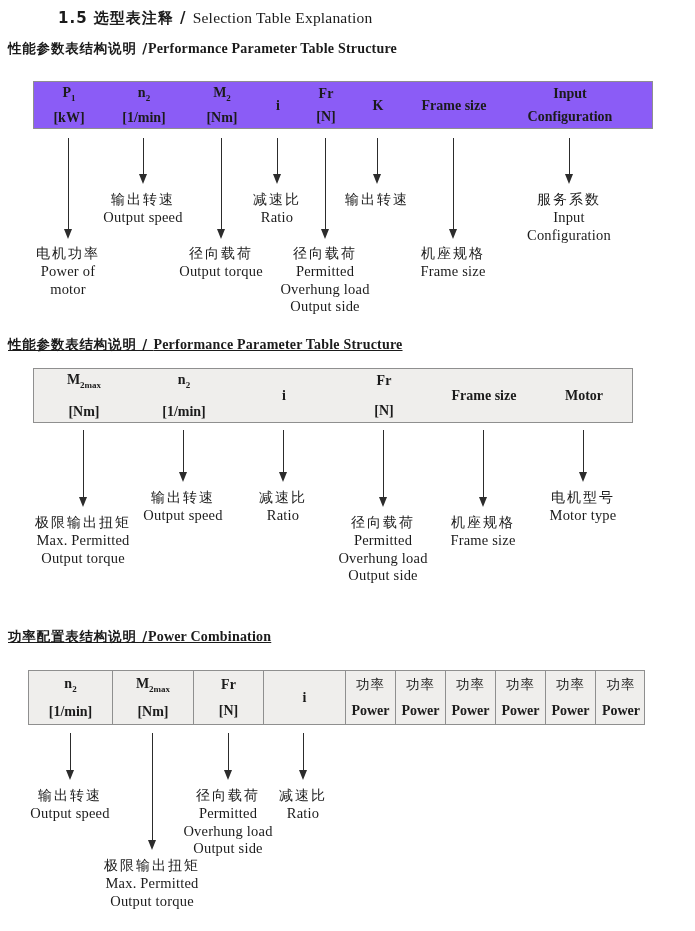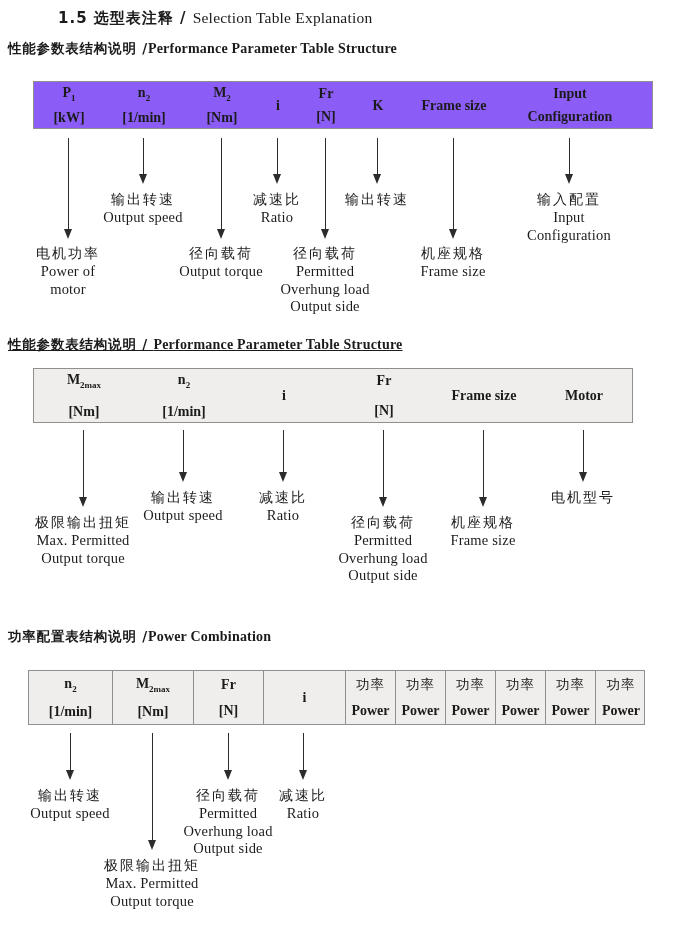--- a/index.html
+++ b/index.html
@@ -37,21 +37,21 @@
 </head>
 <body>
 
 <div class="canvas" id="canvas">
   <div class="page-title"><span class="tzh cjk">1.5 选型表注释 / </span><span class="ten">Selection Table Explanation</span></div>
 
   <h2 class="sec-h" id="sech-0" style="top: 40px;"><span class="hzh cjk">性能参数表结构说明 /</span><span class="hen">Performance Parameter Table Structure</span></h2>
 
   <h2 class="sec-h" id="sech-1" style="top: 336px; text-decoration: underline;"><span class="hzh cjk">性能参数表结构说明 / </span><span class="hen">Performance Parameter Table Structure</span></h2>
 
-  <h2 class="sec-h" id="sech-2" style="top: 628px;"><span class="hzh cjk">功率配置表结构说明 /</span><span class="hen">Power Combination</span></h2>
+  <h2 class="sec-h" id="sech-2" style="top: 628px; text-decoration: underline;"><span class="hzh cjk">功率配置表结构说明 /</span><span class="hen">Power Combination</span></h2>
 <div class="tbl tbl0" style="left: 33px; top: 81px; width: 620px; height: 48px; background: #8b5cf6; border-color: rgb(143, 143, 143);">
       <div class="cell" style="left: -40px; width: 150px;">
         <div class="l1">P<sub>1</sub></div>
         <div class="l2">[kW]</div>
       </div>
       <div class="cell" style="left: 35px; width: 150px;">
         <div class="l1">n<sub>2</sub></div>
         <div class="l2">[1/min]</div>
       </div>
       <div class="cell" style="left: 113px; width: 150px;">
@@ -116,21 +116,21 @@
     </div>
     <div class="aline" style="left: 453px; top: 138px; height: 92px; border-left-color: rgb(44, 44, 44);"></div>
     <div class="ahead" style="left: 449px; top: 229px; border-top-color: rgb(44, 44, 44);"></div>
     <div class="lbl" style="left: 378px; top: 244px;">
       <div class="lz cjk">机座规格</div>
       <div class="le">Frame size</div>
     </div>
     <div class="aline" style="left: 569px; top: 138px; height: 37px; border-left-color: rgb(44, 44, 44);"></div>
     <div class="ahead" style="left: 565px; top: 174px; border-top-color: rgb(44, 44, 44);"></div>
     <div class="lbl" style="left: 494px; top: 190px;">
-      <div class="lz cjk">输入配置</div>
+      <div class="lz cjk">服务系数</div>
       <div class="le">Input</div>
       <div class="le">Configuration</div>
     </div>
     <div class="tbl tbl1" style="left: 33px; top: 368px; width: 600px; height: 55px; background: rgb(239, 238, 236); border-color: rgb(143, 143, 143);">
       <div class="cell" style="left: -25px; width: 150px;">
         <div class="l1">M<sub>2max</sub></div>
         <div class="l2">[Nm]</div>
       </div>
       <div class="cell" style="left: 75px; width: 150px;">
         <div class="l1">n<sub>2</sub></div>
@@ -180,20 +180,21 @@
     <div class="aline" style="left: 483px; top: 430px; height: 68px; border-left-color: rgb(44, 44, 44);"></div>
     <div class="ahead" style="left: 479px; top: 497px; border-top-color: rgb(44, 44, 44);"></div>
     <div class="lbl" style="left: 408px; top: 513px;">
       <div class="lz cjk">机座规格</div>
       <div class="le">Frame size</div>
     </div>
     <div class="aline" style="left: 583px; top: 430px; height: 43px; border-left-color: rgb(44, 44, 44);"></div>
     <div class="ahead" style="left: 579px; top: 472px; border-top-color: rgb(44, 44, 44);"></div>
     <div class="lbl" style="left: 508px; top: 488px;">
       <div class="lz cjk">电机型号</div>
+      <div class="le">Motor type</div>
     </div>
     <div class="tbl tbl2" style="left: 28px; top: 670px; width: 617px; height: 55px; background: rgb(239, 238, 236); border-color: rgb(143, 143, 143);">
       <div class="cell divider" style="left: 0px; width: 84px;">
         <div class="l1">n<sub>2</sub></div>
         <div class="l2">[1/min]</div>
       </div>
       <div class="cell divider" style="left: 84px; width: 81px;">
         <div class="l1">M<sub>2max</sub></div>
         <div class="l2">[Nm]</div>
       </div>

